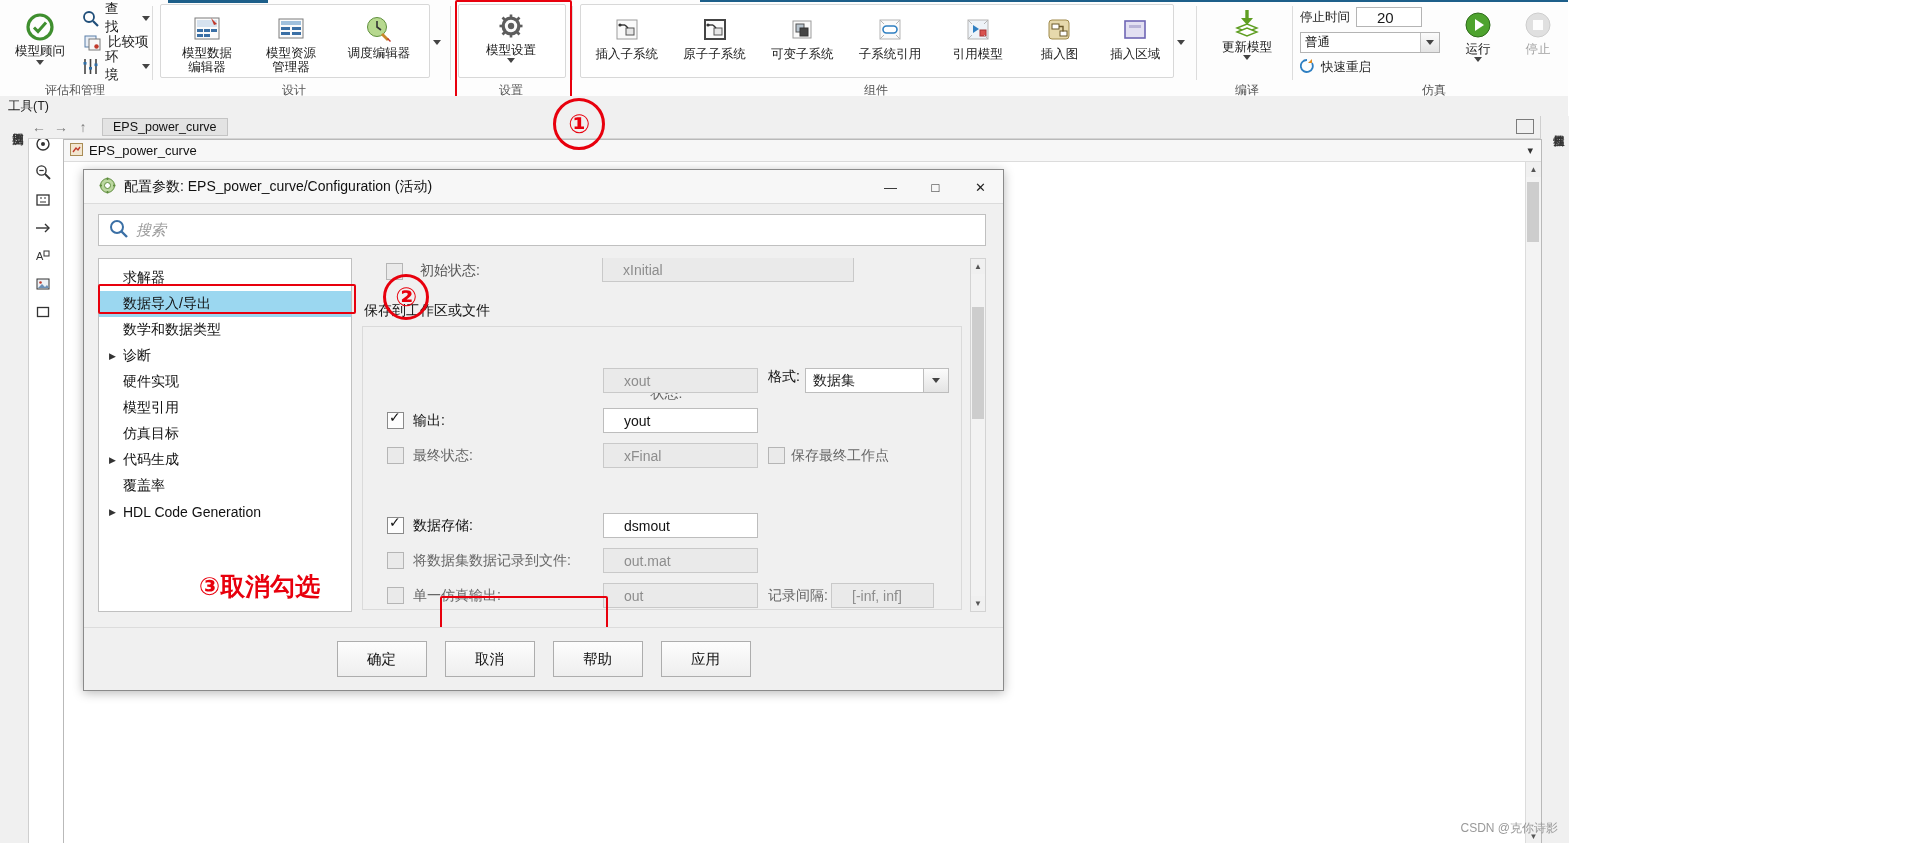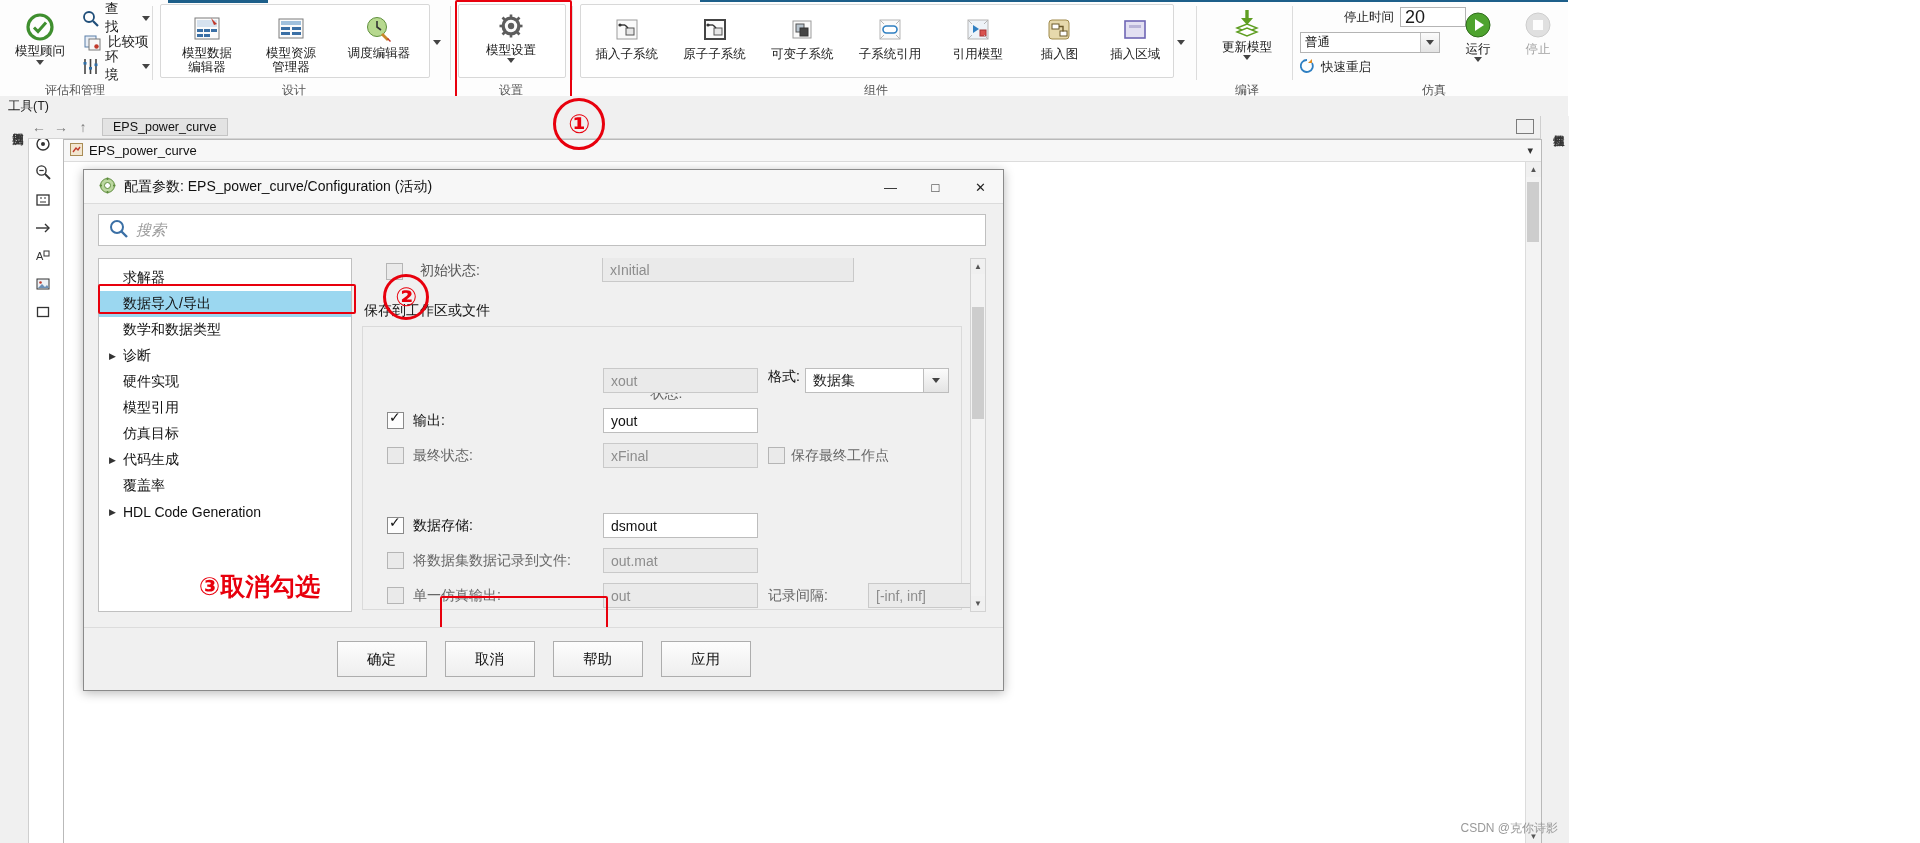--- a/index.html
+++ b/index.html
@@ -87,39 +87,39 @@
   .rp-topfield{position:absolute;left:0;top:0;width:600px;height:26px;display:flex;align-items:center;gap:8px;}
   .sectiontitle{position:absolute;left:2px;top:44px;font-size:14px;color:#111;}
 
   .panel{position:absolute;left:0;top:68px;width:598px;height:282px;background:#f0f0f0;border:1px solid #dadada;}
   .frow{position:absolute;left:0;width:598px;height:35px;display:flex;align-items:center;}
   .cb{width:15px;height:15px;border:1px solid #8a8a8a;background:#fdfdfd;display:inline-block;position:relative;margin-left:24px;flex:none;}
   .cb.dis{background:#eaeaea;border-color:#b5b5b5;}
   .cb.ck:after{content:"✓";position:absolute;left:1px;top:-4px;font-size:14px;color:#111;}
   .flabel{margin-left:9px;font-size:14px;color:#111;white-space:nowrap;}
   .fin{position:absolute;left:240px;width:155px;height:25px;border:1px solid #bdbdbd;background:#fff;font-size:14px;color:#111;
-       display:flex;align-items:center;padding-left:7px;box-sizing:border-box;}
+       display:flex;align-items:center;padding-left:20px;box-sizing:border-box;}
   .fin.dis{background:#eaeaea;color:#8d8d8d;border-color:#c9c9c9;}
   .sublabel{position:absolute;font-size:14px;color:#111;}
   .selbox{position:absolute;height:25px;border:1px solid #bdbdbd;background:#fff;display:flex;align-items:center;justify-content:space-between;box-sizing:border-box;padding-left:7px;font-size:14px;}
   .selbox .arrowbox{width:24px;height:23px;background:linear-gradient(#fbfbfb,#e4e4e4);border-left:1px solid #bdbdbd;display:flex;align-items:center;justify-content:center;}
   .btnlike{position:absolute;height:27px;border:1px solid #adadad;background:linear-gradient(#fdfdfd,#eaeaea);display:flex;align-items:center;justify-content:center;font-size:14px;color:#111;box-sizing:border-box;}
 
   .rp-scroll{position:absolute;right:0;top:0;width:16px;height:354px;background:#f2f2f2;border:1px solid #d3d3d3;box-sizing:border-box;}
   .rp-thumb{position:absolute;left:1px;top:48px;width:12px;height:112px;background:#cdcdcd;}
 
   .dlg-footer{position:absolute;left:0;bottom:0;width:100%;height:62px;background:#f0f0f0;border-top:1px solid #dcdcdc;display:flex;align-items:center;justify-content:center;gap:18px;}
   .fbtn{width:88px;height:34px;border:1px solid #adadad;background:linear-gradient(#fdfdfd,#eeeeee);display:flex;align-items:center;justify-content:center;font-size:14.5px;color:#111;font-family:Liberation Serif, serif;}
 
   
   .watermark{position:absolute;right:10px;bottom:6px;font-size:12px;color:#999;}
 
   
   .simrow{display:flex;align-items:center;gap:6px;font-size:12.5px;}
-  .simin{width:66px;height:20px;border:1px solid #b4b4b4;background:#fff;font-size:18px;display:flex;align-items:center;padding-left:4px;box-sizing:border-box;}
+  .simin{width:66px;height:20px;border:1px solid #b4b4b4;background:#fff;font-size:15px;display:flex;align-items:center;padding-left:20px;box-sizing:border-box;}
   .simsel{width:140px;height:21px;border:1px solid #b4b4b4;background:#fff;display:flex;align-items:center;justify-content:space-between;font-size:12.5px;padding-left:4px;box-sizing:border-box;}
   .simsel .ab{width:18px;height:19px;background:linear-gradient(#fbfbfb,#e4e4e4);border-left:1px solid #c2c2c2;display:flex;align-items:center;justify-content:center;}
 </style>
 </head>
 <body>
 
 <div class="app">
 
   <div class="ribbon">
     <div class="ribbon-top-accent"></div>
@@ -369,21 +369,21 @@
         <div style="display:flex;justify-content:center;margin-top:1px;">
             <span class="caret"></span>
           </div>
       </div>
       <div class="glabel" style="left:0;top:80px;width:86px;">编译</div>
     </div>
     <div class="gsep" style="left:1292px;"></div>
 
     <div class="rgroup" style="left:1300px;width:268px;">
       <div style="position:absolute;left:0;top:5px;">
-        <div class="simrow" style="margin-bottom:5px;margin-left:44px;">
+        <div class="simrow" style="margin-bottom:5px;">
           <span>停止时间</span>
           <span class="simin">20</span>
         </div>
         <div class="simsel">
           <span>普通</span>
           <span class="ab">
               <span class="caret"></span>
             </span>
         </div>
         <div class="simrow" style="margin-top:6px;">
@@ -631,21 +631,21 @@
           <span class="cb dis"></span>
           <span class="flabel" style="color:#666;">将数据集数据记录到文件:</span>
           <span class="fin dis">out.mat</span>
         </div>
 
         <div class="frow" style="top:251px;">
           <span class="cb dis"></span>
           <span class="flabel" style="color:#666;">单一仿真输出:</span>
           <span class="fin dis">out</span>
           <span class="sublabel" style="left:405px;color:#666;">记录间隔:</span>
-          <span class="fin dis" style="left:505px;width:129px;">[-inf, inf]</span>
+          <span class="fin dis" style="left:468px;width:103px;">[-inf, inf]</span>
         </div>
       </div>
 
       <div class="rp-scroll">
         <div class="sb-arrow" style="top:0;width:14px;">▲</div>
         <div class="rp-thumb"></div>
         <div class="sb-arrow" style="bottom:0;width:14px;">▼</div>
       </div>
     </div>
 

